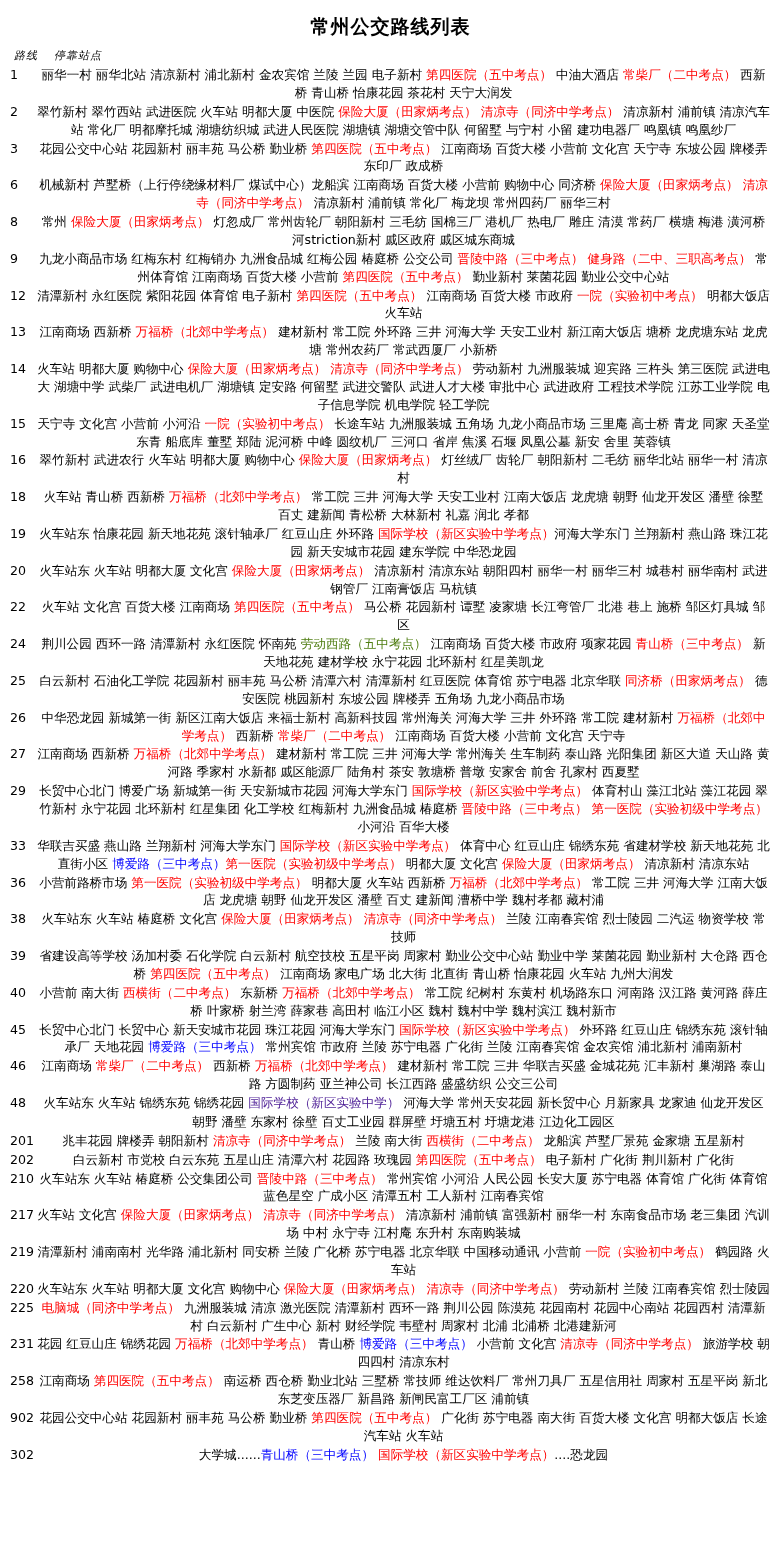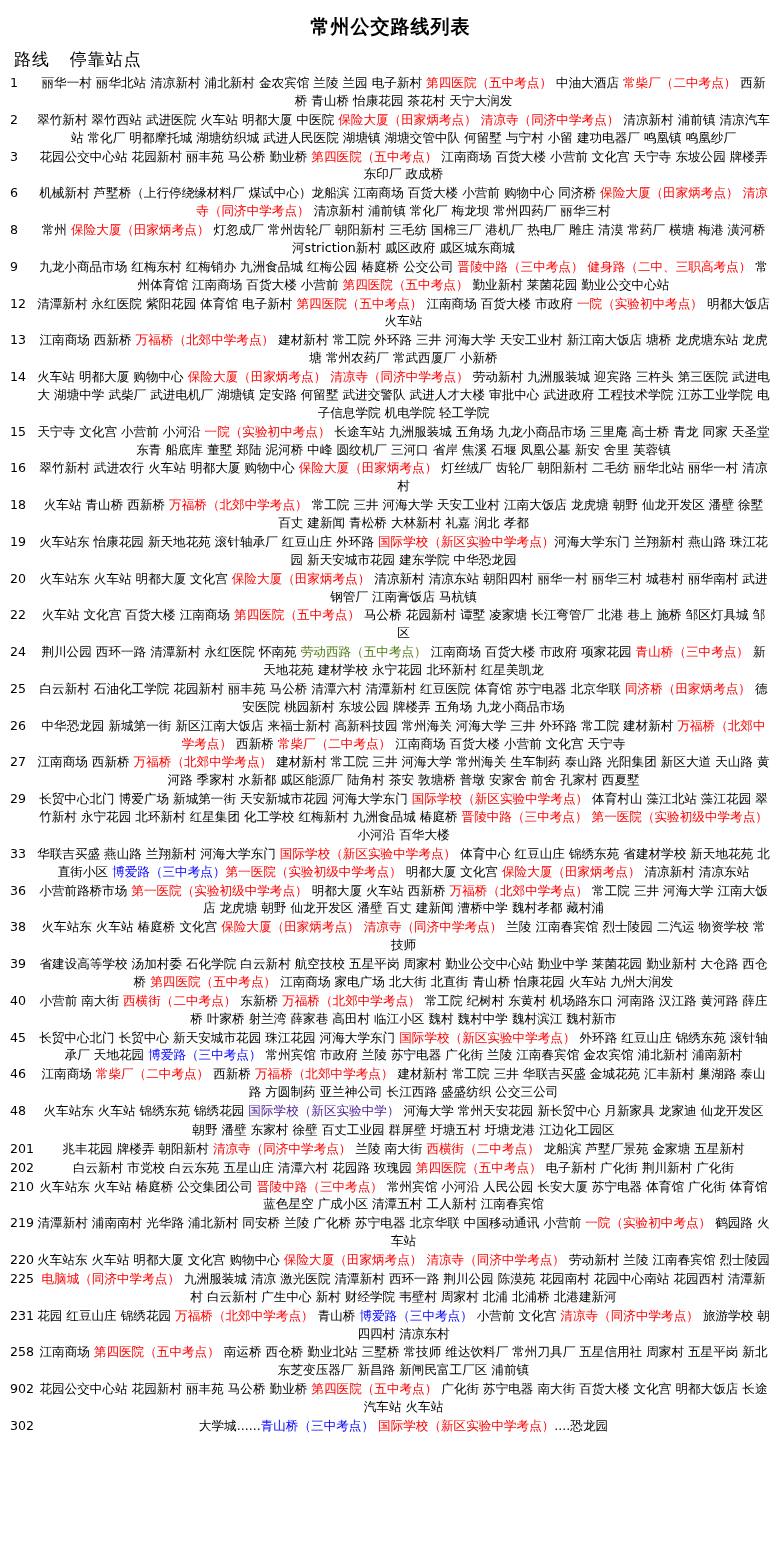--- a/index.html
+++ b/index.html
@@ -16,23 +16,24 @@
     position:relative;
   }
   .title{
     text-align:center;
     font-size:19px;
     font-weight:bold;
     letter-spacing:1px;
     margin:6px 0 8px 0;
   }
   .header-row{
-    font-size:17px;
+    font-size:11px;
     margin:0 0 3px 4px;
     letter-spacing:1px;
+    font-style:italic;
   }
   table.routes{
     border-collapse:collapse;
     width:100%;
     font-size:12.6px;
     line-height:1.42;
   }
   table.routes td{
     vertical-align:top;
     padding:0 0 1px 0;
@@ -182,20 +183,24 @@
         </tr>
         <tr>
           <td class="no">202</td>
           <td class="stops"><span>白云新村 市党校 白云东苑 五星山庄 清潭六村 花园路 玫瑰园 </span><span style="color: rgb(255, 0, 0);">第四医院（五中考点）</span><span> 电子新村 广化街 荆川新村 广化街</span></td>
         </tr>
         <tr>
           <td class="no">210</td>
           <td class="stops"><span>火车站东 火车站 椿庭桥 公交集团公司 </span><span style="color: rgb(255, 0, 0);">晋陵中路（三中考点）</span><span> 常州宾馆 小河沿 人民公园 长安大厦 苏宁电器 体育馆 广化街 体育馆 蓝色星空 广成小区 清潭五村 工人新村 江南春宾馆</span></td>
         </tr>
         <tr>
+          <td class="no">217</td>
+          <td class="stops"><span>火车站 文化宫 </span><span style="color: rgb(255, 0, 0);">保险大厦（田家炳考点）</span><span> </span><span style="color: rgb(255, 0, 0);">清凉寺（同济中学考点）</span><span> 清凉新村 浦前镇 富强新村 丽华一村 东南食品市场 老三集团 汽训场 中村 永宁寺 江村庵 东升村 东南购装城</span></td>
+        </tr>
+        <tr>
           <td class="no">219</td>
           <td class="stops"><span>清潭新村 浦南南村 光华路 浦北新村 同安桥 兰陵 广化桥 苏宁电器 北京华联 中国移动通讯 小营前 </span><span style="color: rgb(255, 0, 0);">一院（实验初中考点）</span><span> 鹤园路 火车站</span></td>
         </tr>
         <tr>
           <td class="no">220</td>
           <td class="stops"><span>火车站东 火车站 明都大厦 文化宫 购物中心 </span><span style="color: rgb(255, 0, 0);">保险大厦（田家炳考点）</span><span> </span><span style="color: rgb(255, 0, 0);">清凉寺（同济中学考点）</span><span> 劳动新村 兰陵 江南春宾馆 烈士陵园</span></td>
         </tr>
         <tr>
           <td class="no">225</td>
           <td class="stops"><span style="color: rgb(255, 0, 0);">电脑城（同济中学考点） </span><span>九洲服装城 清凉 激光医院 清潭新村 西环一路 荆川公园 陈漠苑 花园南村 花园中心南站 花园西村 清潭新村 白云新村 广生中心 新村 财经学院 韦壁村 周家村 北浦 北浦桥 北港建新河</span></td>

